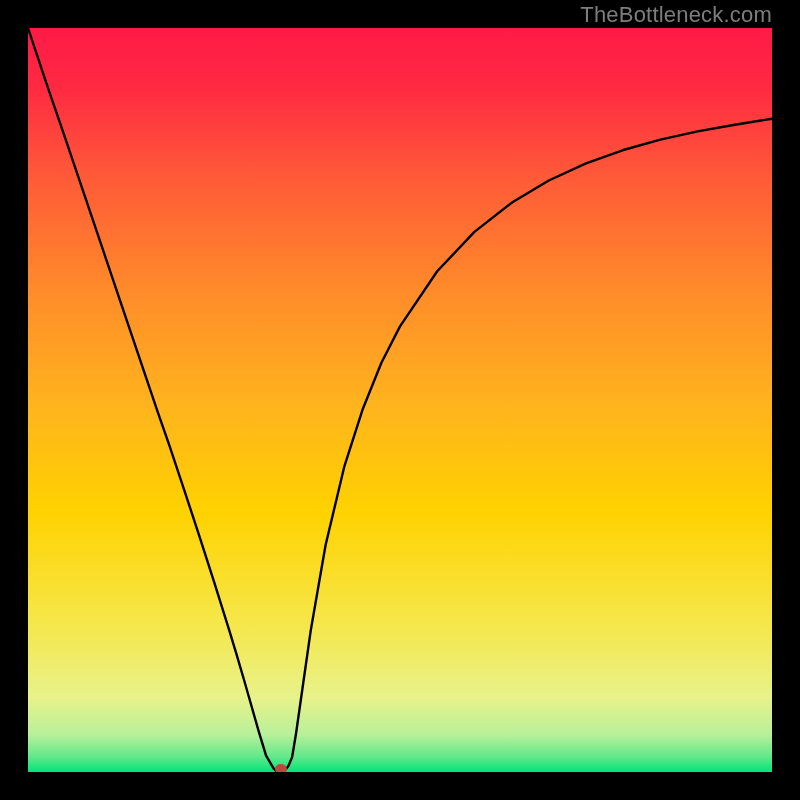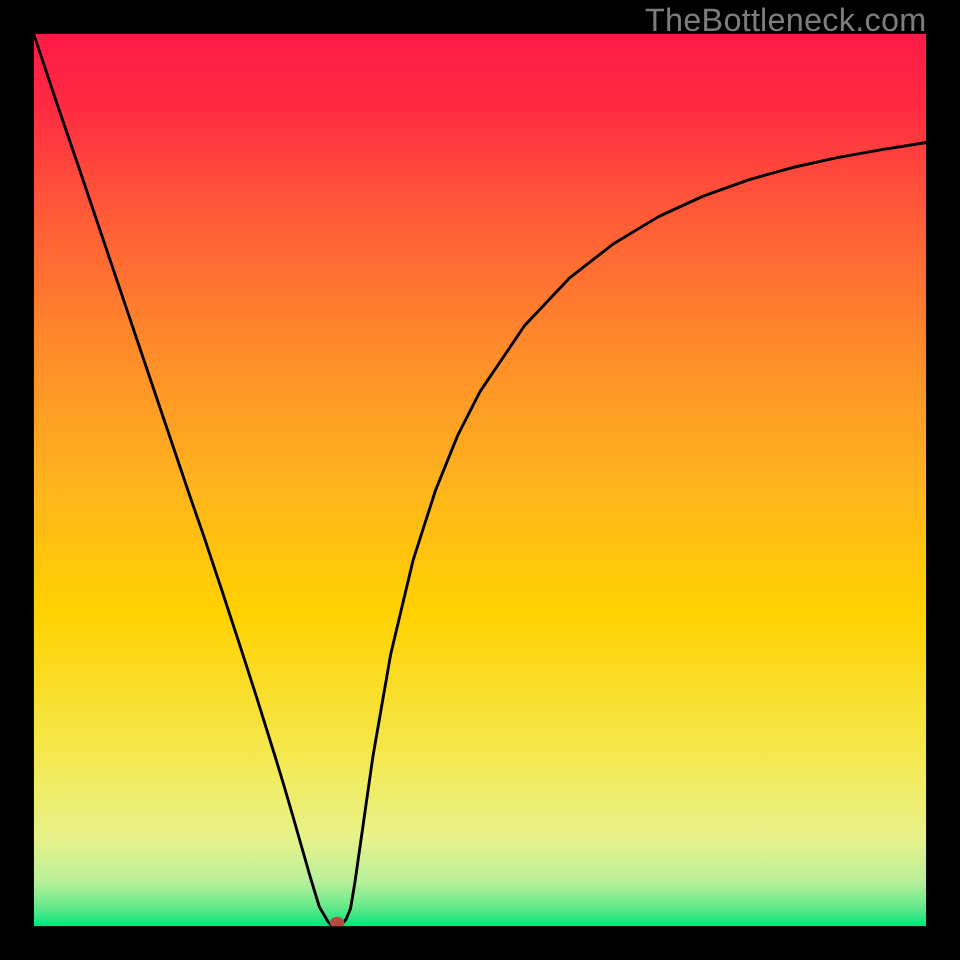--- a/index.html
+++ b/index.html
@@ -15,21 +15,21 @@
     position: relative;
     width: 800px;
     height: 800px;
     background: #000;
   }
   .watermark {
     position: absolute;
     top: 2px;
     right: 28px;
     color: #7d7d7d;
-    font-size: 27px;
+    font-size: 22px;
     font-weight: 500;
     letter-spacing: 0.2px;
     z-index: 5;
   }
   .plot-area {
     position: absolute;
     left: 28px;
     top: 28px;
     width: 744px;
     height: 744px;

